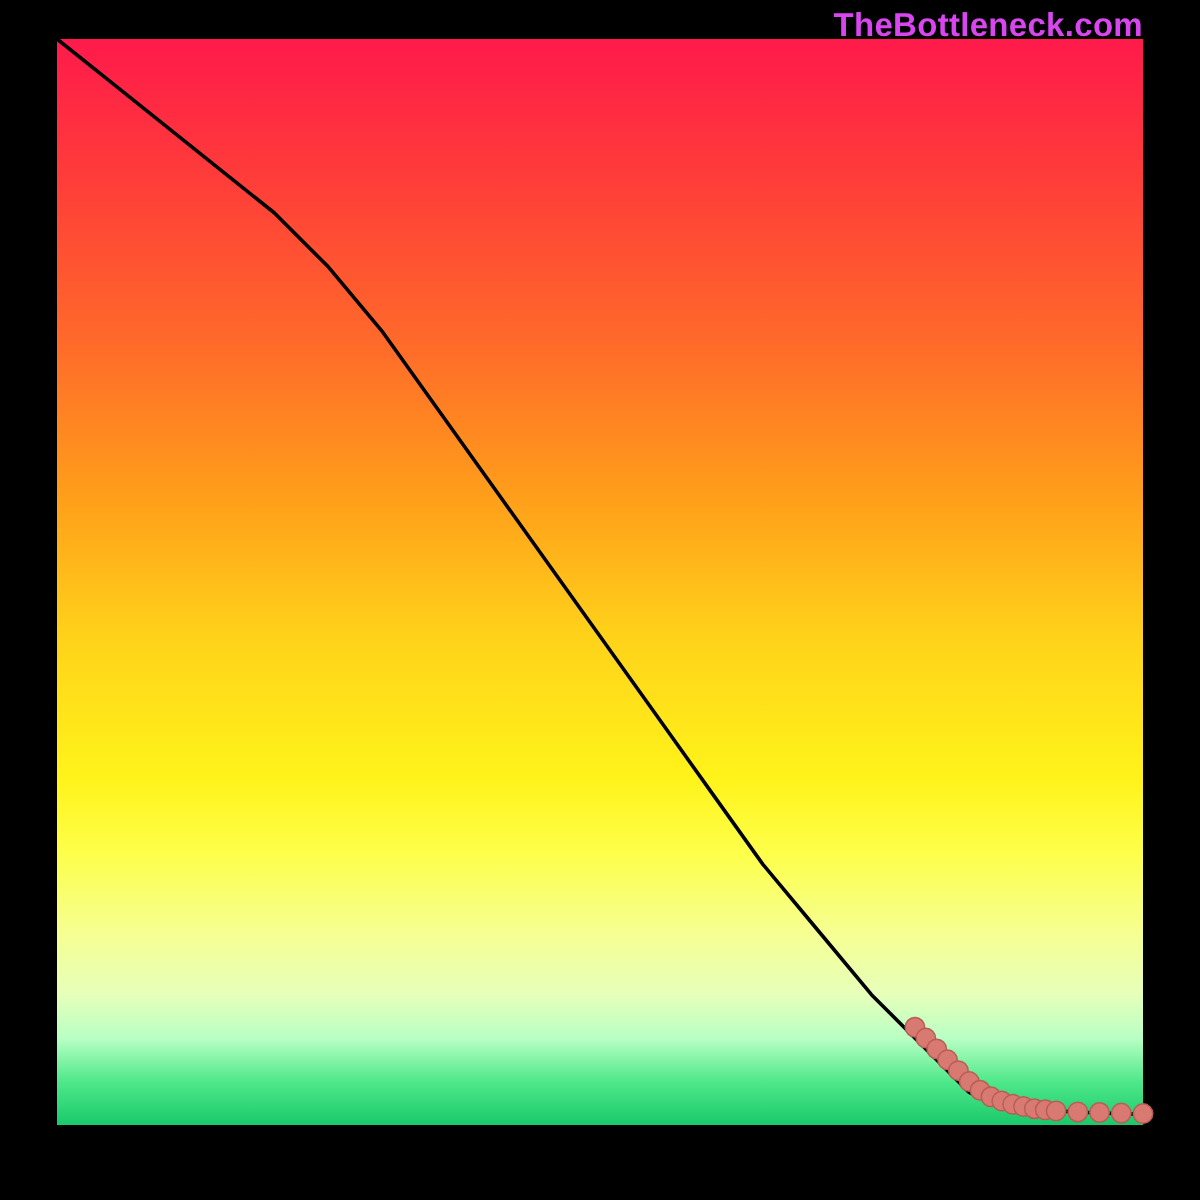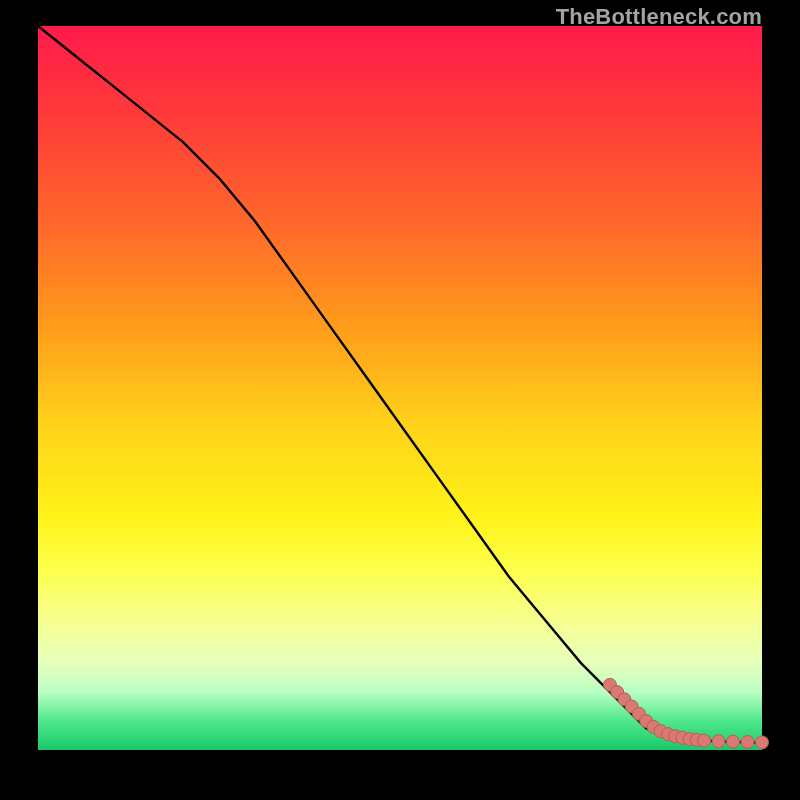--- a/index.html
+++ b/index.html
@@ -44,21 +44,21 @@
     left: 0;
     top: 0;
     width: 724px;
     height: 724px;
     overflow: visible;
   }
   .watermark {
     position: absolute;
     top: 4px;
     right: 38px;
-    color: #a3a3a3;
+    color: #d946ef;
     font-size: 22px;
     font-weight: 600;
     letter-spacing: 0.2px;
     user-select: none;
   }
 </style>
 </head>
 <body>
 
 <div class="stage">

